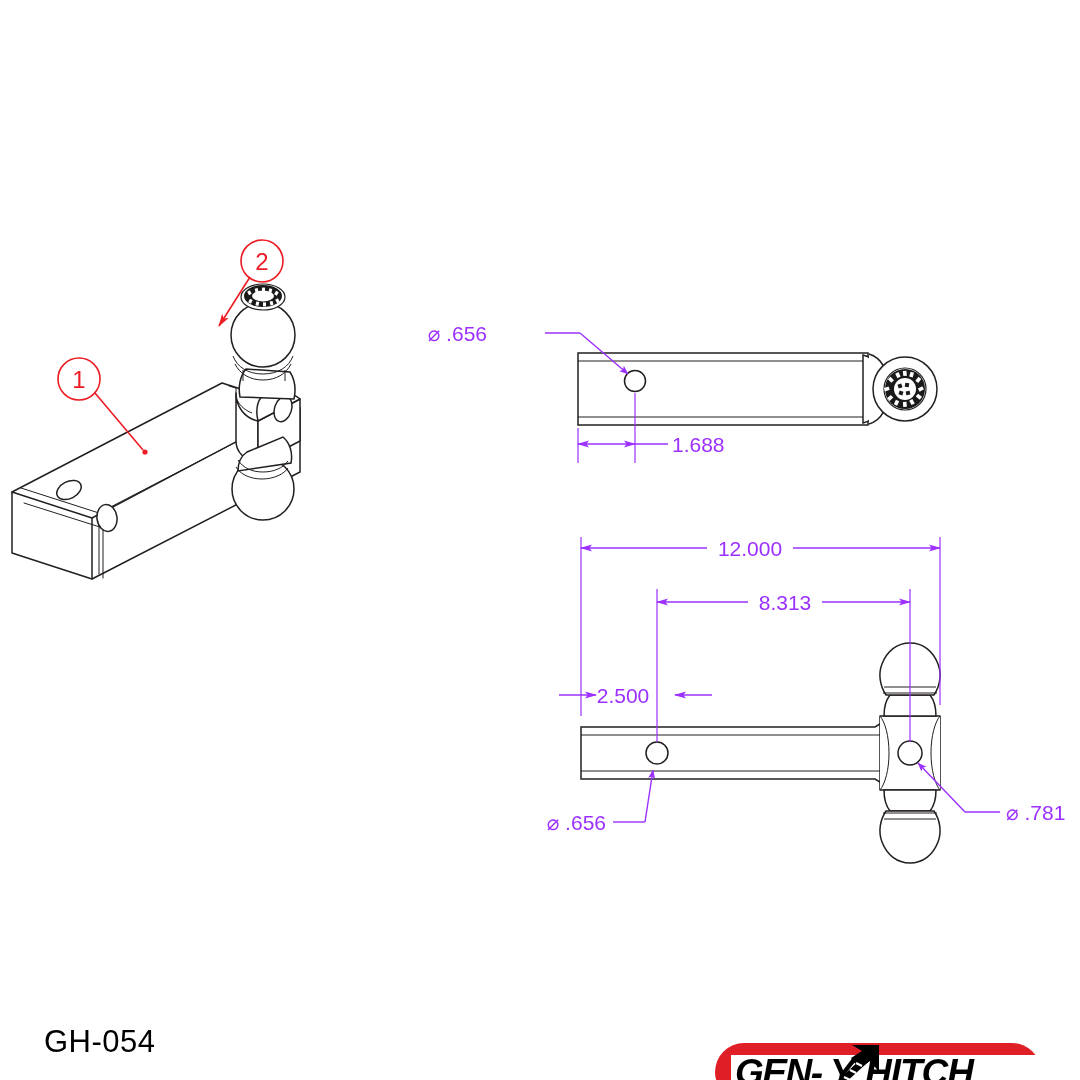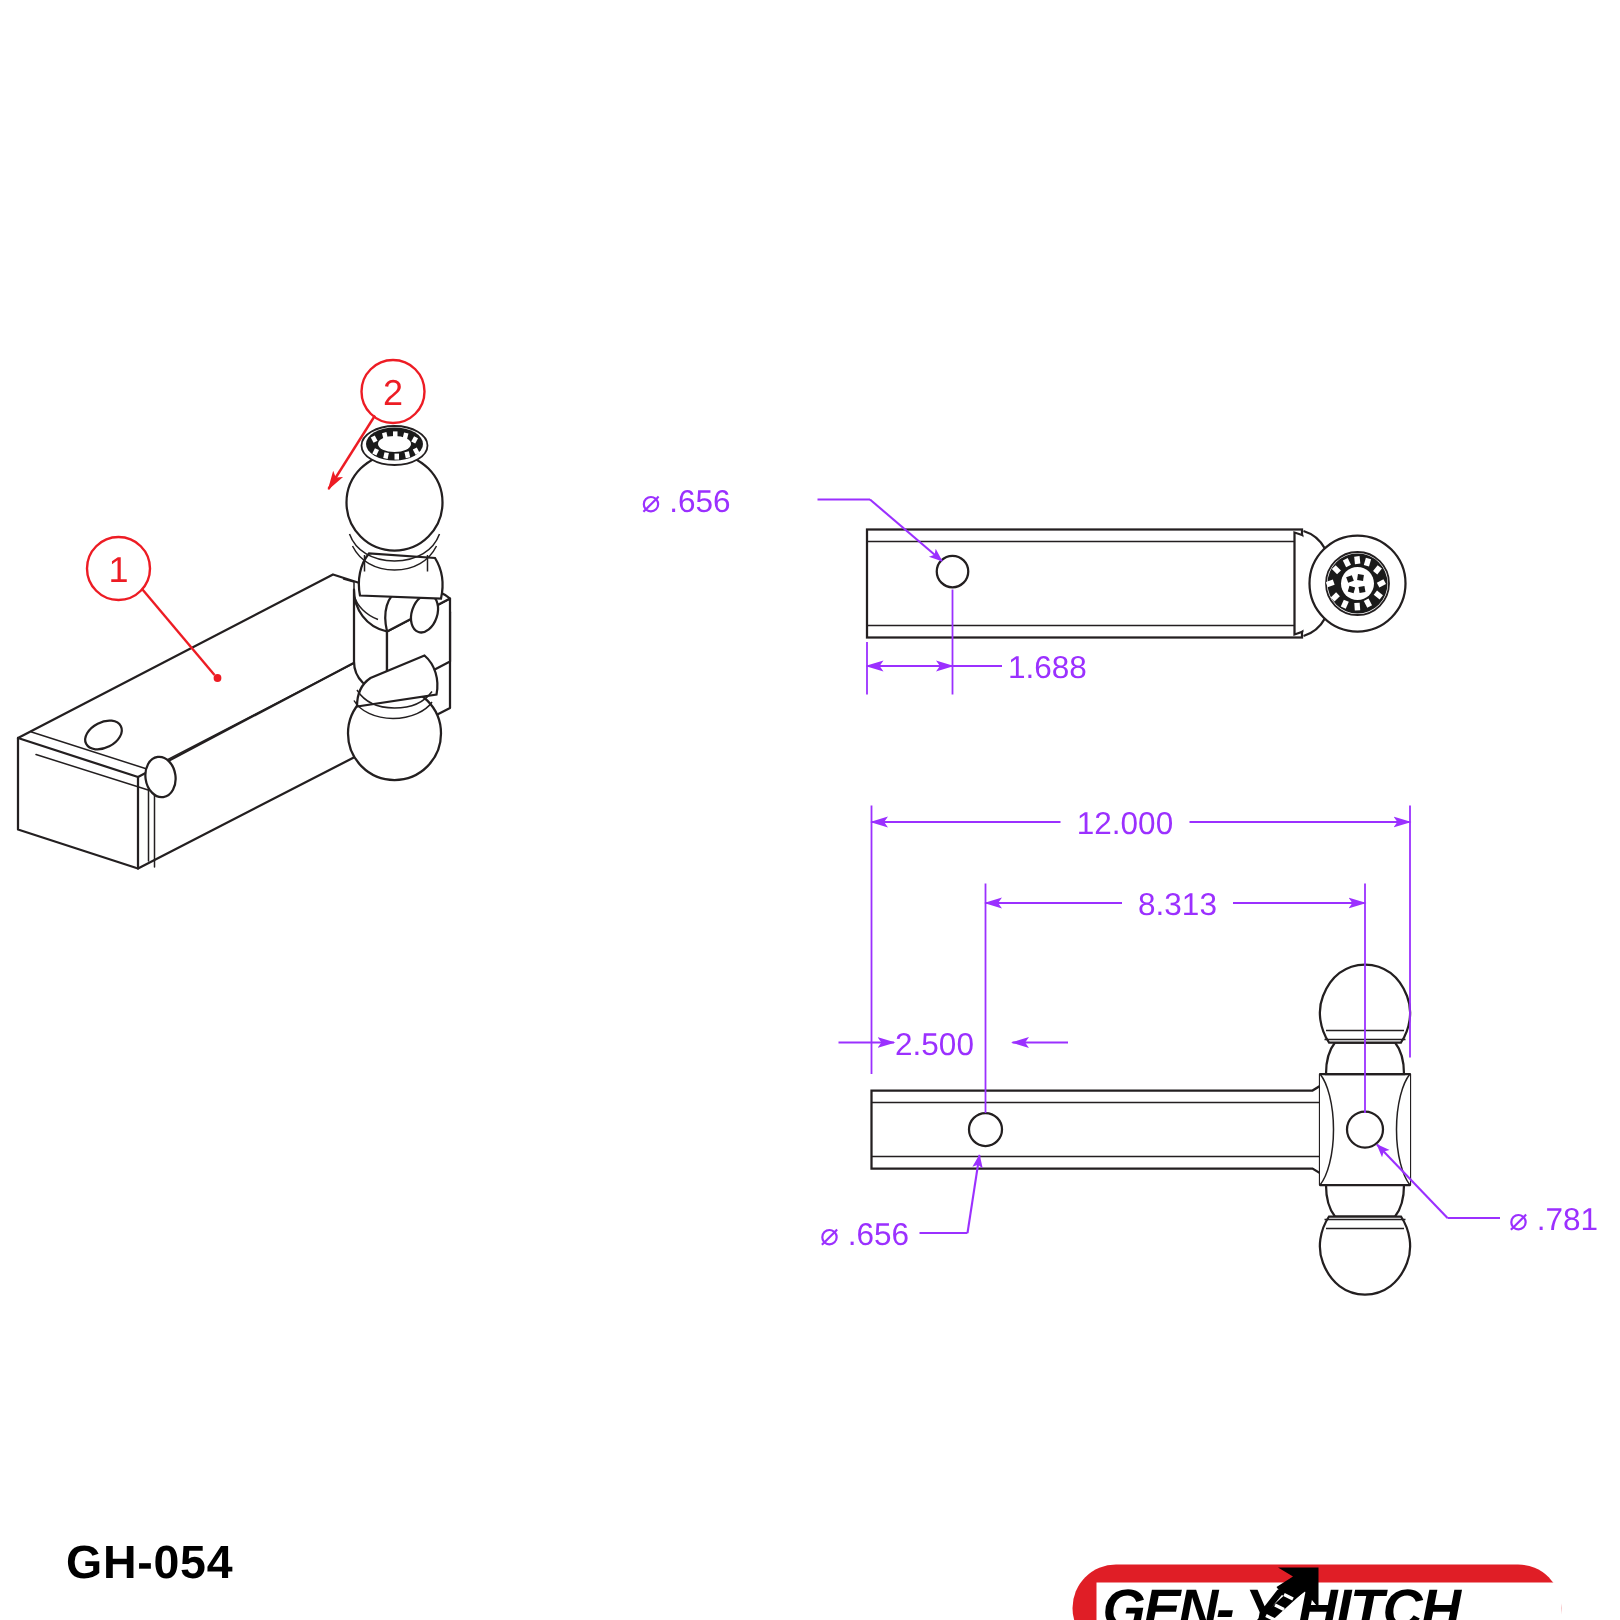--- a/index.html
+++ b/index.html
@@ -11,21 +11,21 @@
     overflow:hidden;
     position:relative;
   }
   #sheet{position:absolute;left:0;top:0;width:1080px;height:1080px;}
   svg{display:block;}
   .partno{
     position:absolute;
     left:44px;
     top:1024px;
     font-family:"Liberation Sans", sans-serif;
-    font-weight:bold;
+    font-weight:normal;
     font-size:31px;
     letter-spacing:0.5px;
     color:#000000;
     white-space:nowrap;
   }
   .logo-wrap{
     position:absolute;
     left:713px;
     top:1041px;
     width:330px;

